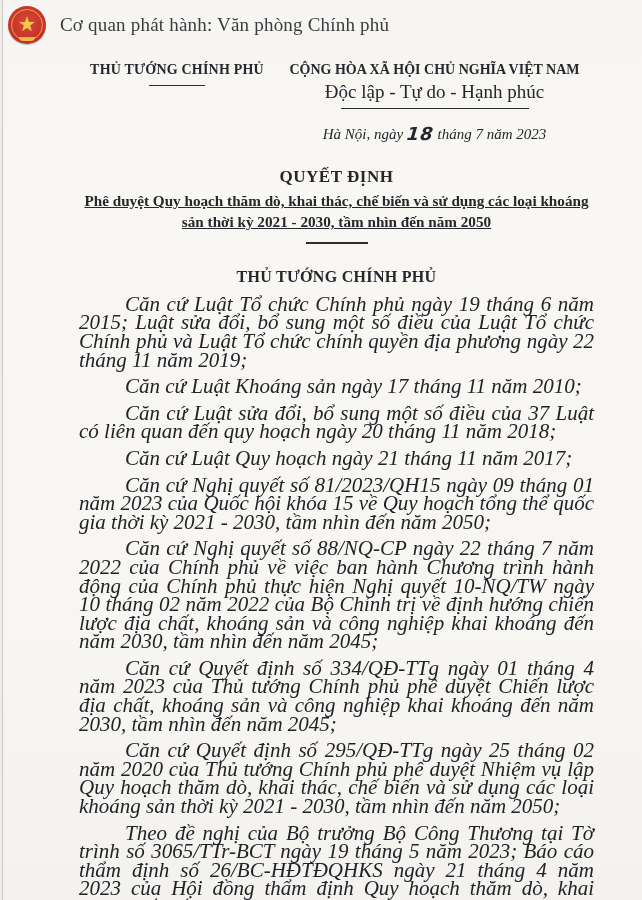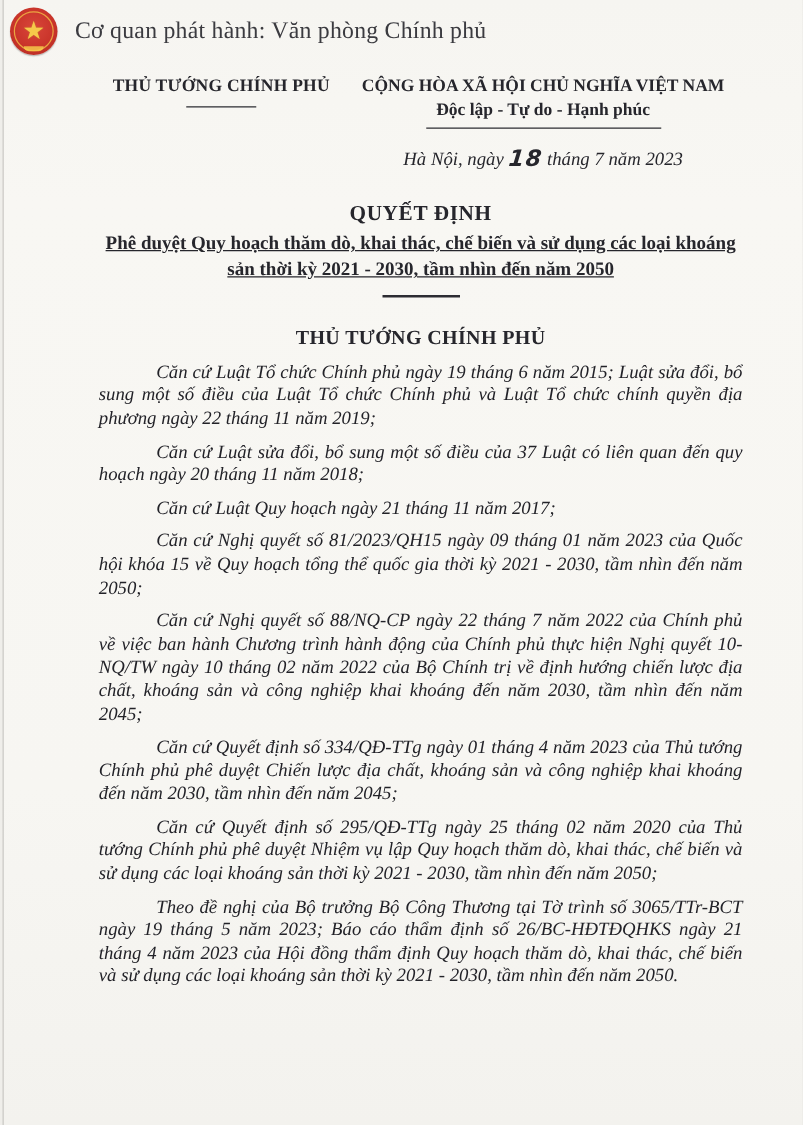--- a/index.html
+++ b/index.html
@@ -109,22 +109,22 @@
   .rule-left { width: 56px; margin: 7px auto 0 auto; }
   .rule-right { width: 188px; margin: 5px auto 0 auto; }
   .rule-title { width: 62px; margin: 10px auto 0 auto; }
 
   .country {
     font-weight: bold;
     font-size: 14px;
     white-space: nowrap;
   }
   .motto {
-    font-weight: bold;
-    font-size: 14px;
+    font-weight: normal;
+    font-size: 19px;
     margin-top: 3px;
   }
   .num-line {
     margin-top: 17px;
     font-size: 15px;
     white-space: nowrap;
   }
   .date-line {
     margin-top: 13px;
     font-style: italic;
@@ -170,21 +170,21 @@
     font-size: 16px;
     letter-spacing: .3px;
   }
 
   
   .body-text {
     margin-top: 9px;
   }
   .body-text p {
     font-style: italic;
-    font-size: 15px;
+    font-size: 21px;
     line-height: 18.6px;
     text-align: justify;
     text-indent: 46px;
     margin-top: 8px;
     color: #222228;
   }
 </style>
 </head>
 <body>
 
@@ -219,20 +219,21 @@
     <div class="title-block">
       <div class="doc-type">QUYẾT ĐỊNH</div>
       <div class="doc-subject">Phê duyệt Quy hoạch thăm dò, khai thác, chế biến và sử dụng các loại khoáng sản thời kỳ 2021 - 2030, tầm nhìn đến năm 2050</div>
       <hr class="rule rule-title">
     </div>
 
     <div class="issuer-heading">THỦ TƯỚNG CHÍNH PHỦ</div>
 
     <div class="body-text">
         <p>Căn cứ Luật Tổ chức Chính phủ ngày 19 tháng 6 năm 2015; Luật sửa đổi, bổ sung một số điều của Luật Tổ chức Chính phủ và Luật Tổ chức chính quyền địa phương ngày 22 tháng 11 năm 2019;</p>
+        <p>Căn cứ Luật Khoáng sản ngày 17 tháng 11 năm 2010;</p>
         <p>Căn cứ Luật sửa đổi, bổ sung một số điều của 37 Luật có liên quan đến quy hoạch ngày 20 tháng 11 năm 2018;</p>
         <p>Căn cứ Luật Quy hoạch ngày 21 tháng 11 năm 2017;</p>
         <p>Căn cứ Nghị quyết số 81/2023/QH15 ngày 09 tháng 01 năm 2023 của Quốc hội khóa 15 về Quy hoạch tổng thể quốc gia thời kỳ 2021 - 2030, tầm nhìn đến năm 2050;</p>
         <p>Căn cứ Nghị quyết số 88/NQ-CP ngày 22 tháng 7 năm 2022 của Chính phủ về việc ban hành Chương trình hành động của Chính phủ thực hiện Nghị quyết 10-NQ/TW ngày 10 tháng 02 năm 2022 của Bộ Chính trị về định hướng chiến lược địa chất, khoáng sản và công nghiệp khai khoáng đến năm 2030, tầm nhìn đến năm 2045;</p>
         <p>Căn cứ Quyết định số 334/QĐ-TTg ngày 01 tháng 4 năm 2023 của Thủ tướng Chính phủ phê duyệt Chiến lược địa chất, khoáng sản và công nghiệp khai khoáng đến năm 2030, tầm nhìn đến năm 2045;</p>
         <p>Căn cứ Quyết định số 295/QĐ-TTg ngày 25 tháng 02 năm 2020 của Thủ tướng Chính phủ phê duyệt Nhiệm vụ lập Quy hoạch thăm dò, khai thác, chế biến và sử dụng các loại khoáng sản thời kỳ 2021 - 2030, tầm nhìn đến năm 2050;</p>
         <p>Theo đề nghị của Bộ trưởng Bộ Công Thương tại Tờ trình số 3065/TTr-BCT ngày 19 tháng 5 năm 2023; Báo cáo thẩm định số 26/BC-HĐTĐQHKS ngày 21 tháng 4 năm 2023 của Hội đồng thẩm định Quy hoạch thăm dò, khai thác, chế biến và sử dụng các loại khoáng sản thời kỳ 2021 - 2030, tầm nhìn đến năm 2050.</p>
       </div>
 
   </div>

